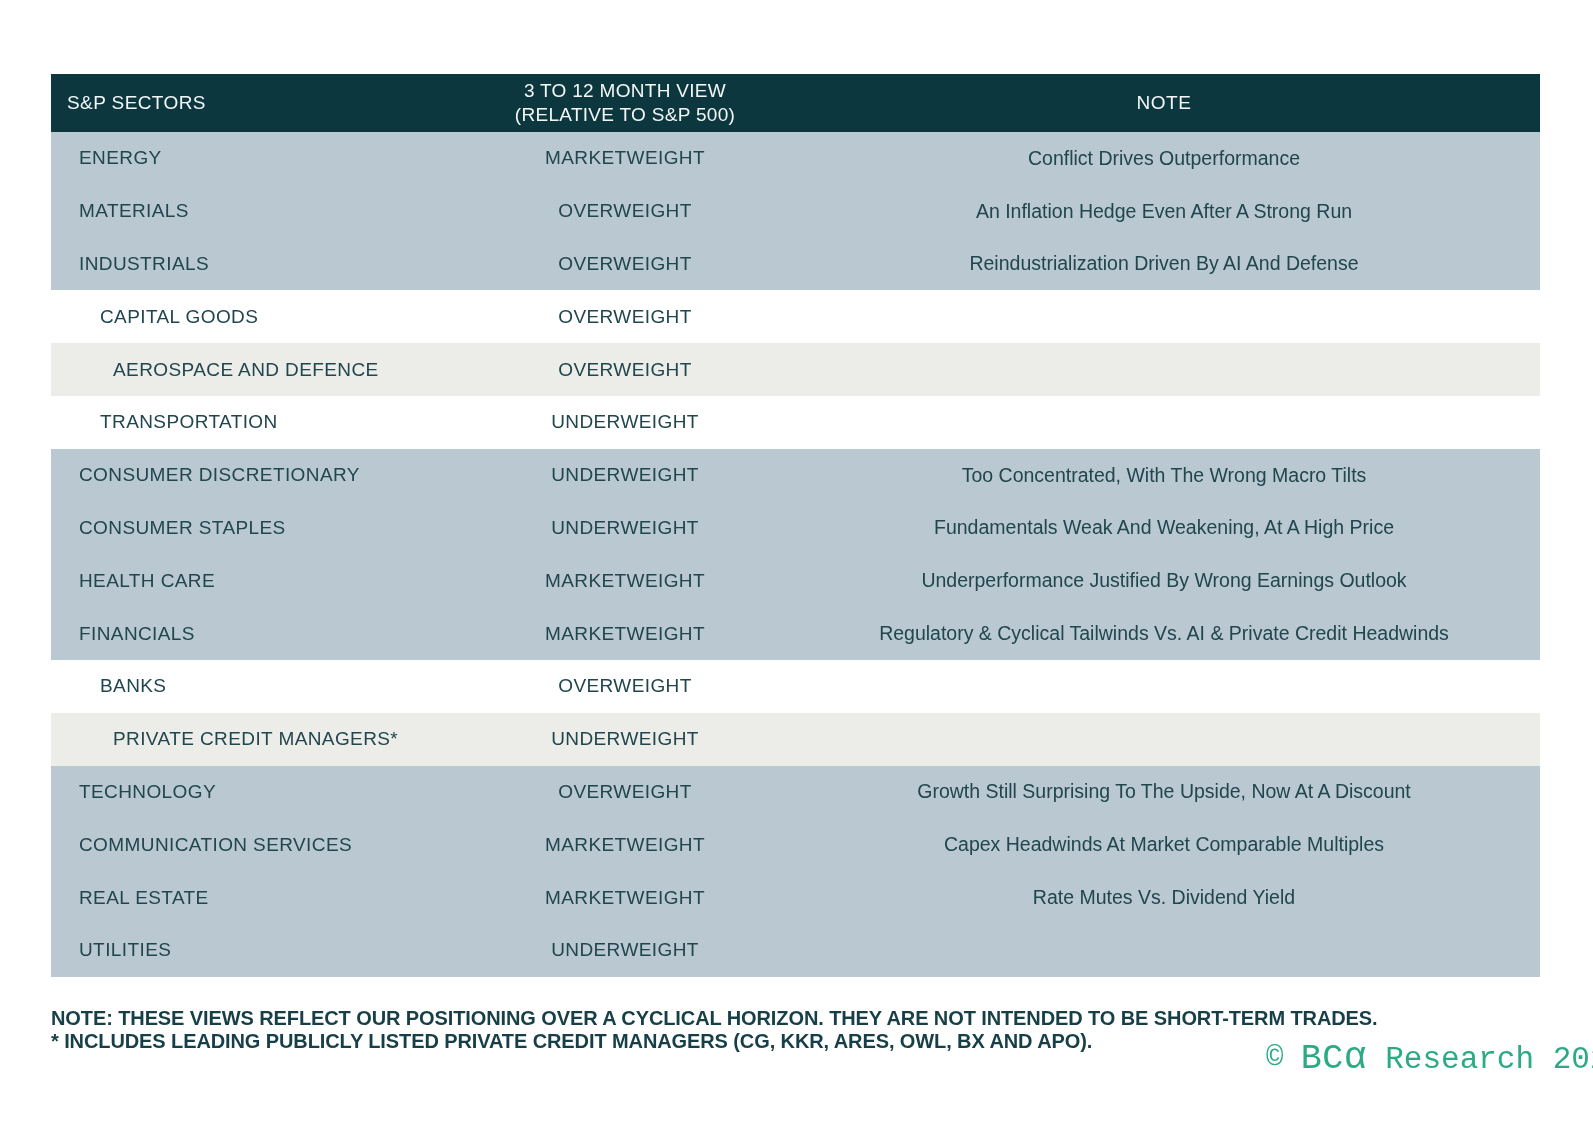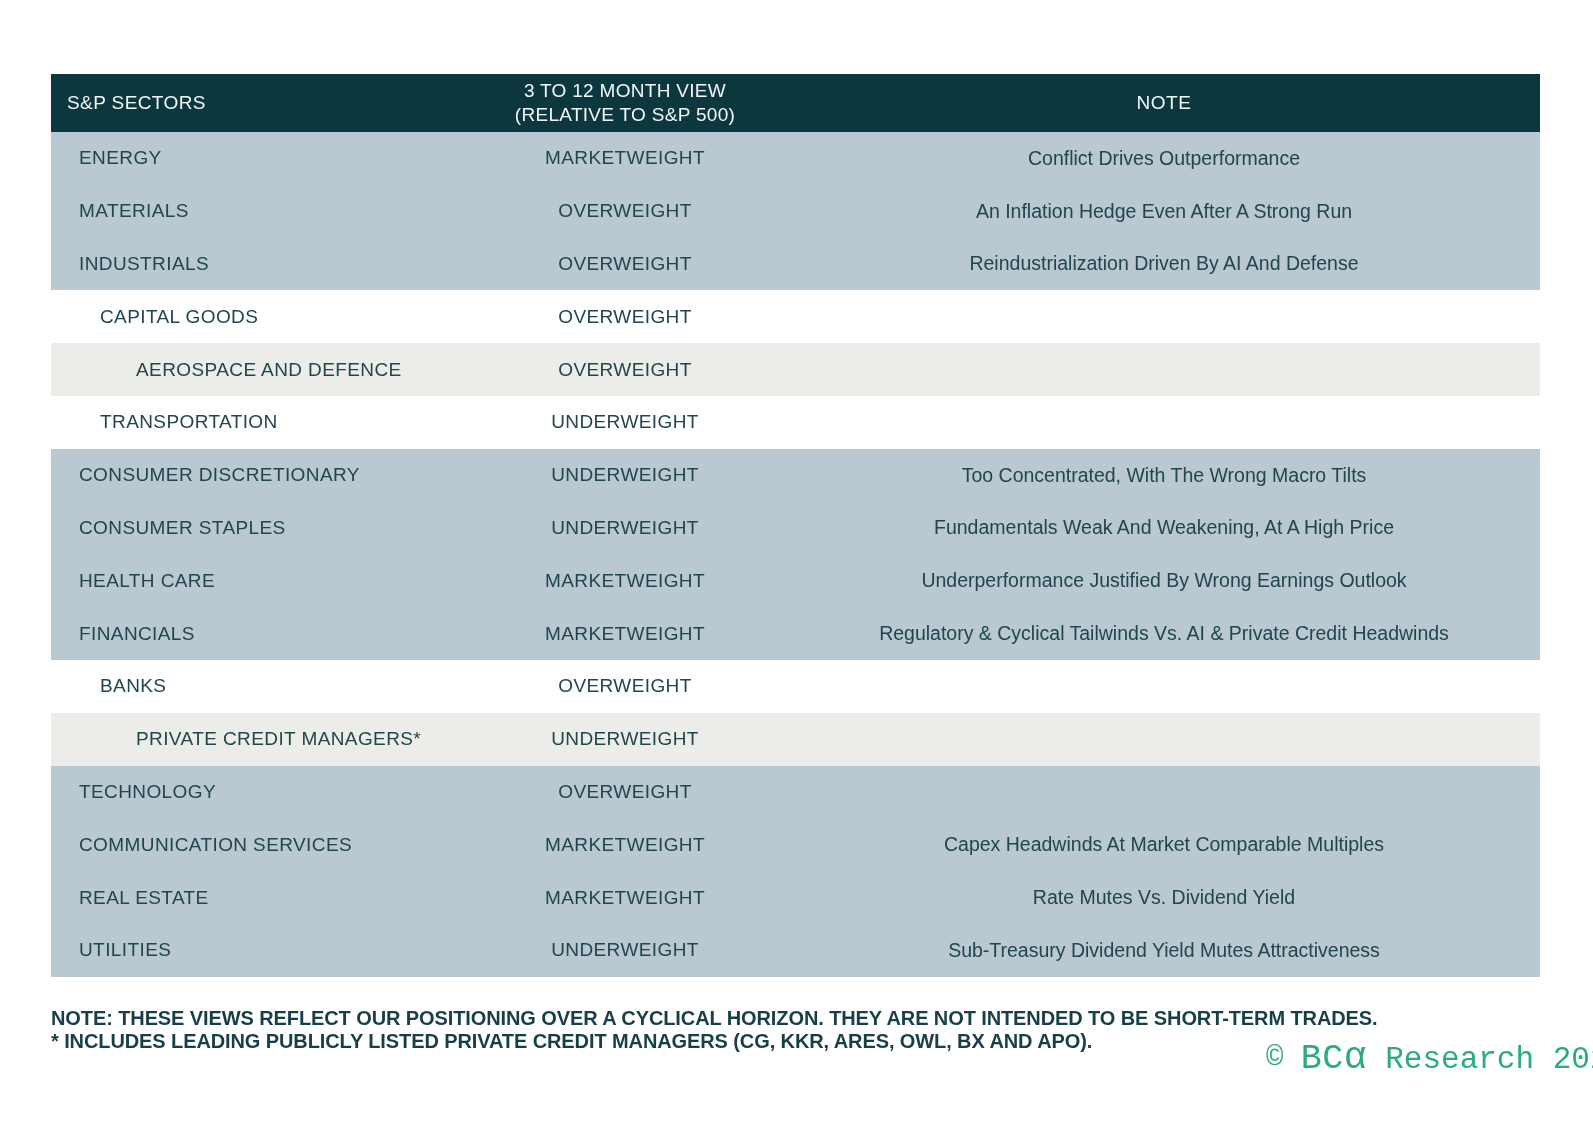--- a/index.html
+++ b/index.html
@@ -50,21 +50,21 @@
   .bg-blue{background:var(--row-blue,#b9c8d1);}
   .bg-cream{background:var(--row-cream,#ecede8);}
   .bg-white{background:var(--row-white,#ffffff);}
   .cell-sector{
     padding-left:28px;
     font-size:19px;letter-spacing:.4px;
     color:var(--text,#21464e);
     white-space:nowrap;
   }
   .indent-1 .cell-sector{padding-left:49px;}
-  .indent-2 .cell-sector{padding-left:85px;}
+  .indent-2 .cell-sector{padding-left:62px;}
   .cell-view{
     text-align:center;
     font-size:19px;letter-spacing:.4px;
     color:var(--text,#21464e);
   }
   .cell-note{
     text-align:center;
     font-size:19.5px;
     color:var(--text,#21464e);
     white-space:nowrap;
@@ -169,38 +169,38 @@
 
   <div class="row bg-cream indent-2">
     <div class="cell-sector">PRIVATE CREDIT MANAGERS*</div>
     <div class="cell-view">UNDERWEIGHT</div>
     <div class="cell-note"></div>
   </div>
 
   <div class="row bg-blue indent-0">
     <div class="cell-sector">TECHNOLOGY</div>
     <div class="cell-view">OVERWEIGHT</div>
+    <div class="cell-note">Growth Still Surprising To The Upside, Now At A Discount</div>
   </div>
 
   <div class="row bg-blue indent-0">
     <div class="cell-sector">COMMUNICATION SERVICES</div>
     <div class="cell-view">MARKETWEIGHT</div>
     <div class="cell-note">Capex Headwinds At Market Comparable Multiples</div>
   </div>
 
   <div class="row bg-blue indent-0">
     <div class="cell-sector">REAL ESTATE</div>
     <div class="cell-view">MARKETWEIGHT</div>
     <div class="cell-note">Rate Mutes Vs. Dividend Yield</div>
   </div>
 
   <div class="row bg-blue indent-0">
     <div class="cell-sector">UTILITIES</div>
     <div class="cell-view">UNDERWEIGHT</div>
-    <div class="cell-note">Sub-Treasury Dividend Yield Mutes Attractiveness</div>
   </div>
 </div>
 </div>
 
 <div class="footnote">
   <div>NOTE: THESE VIEWS REFLECT OUR POSITIONING OVER A CYCLICAL HORIZON. THEY ARE NOT INTENDED TO BE SHORT-TERM TRADES.</div>
   <div>* INCLUDES LEADING PUBLICLY LISTED PRIVATE CREDIT MANAGERS (CG, KKR, ARES, OWL, BX AND APO).</div>
 </div>
 
 <div class="logo">

